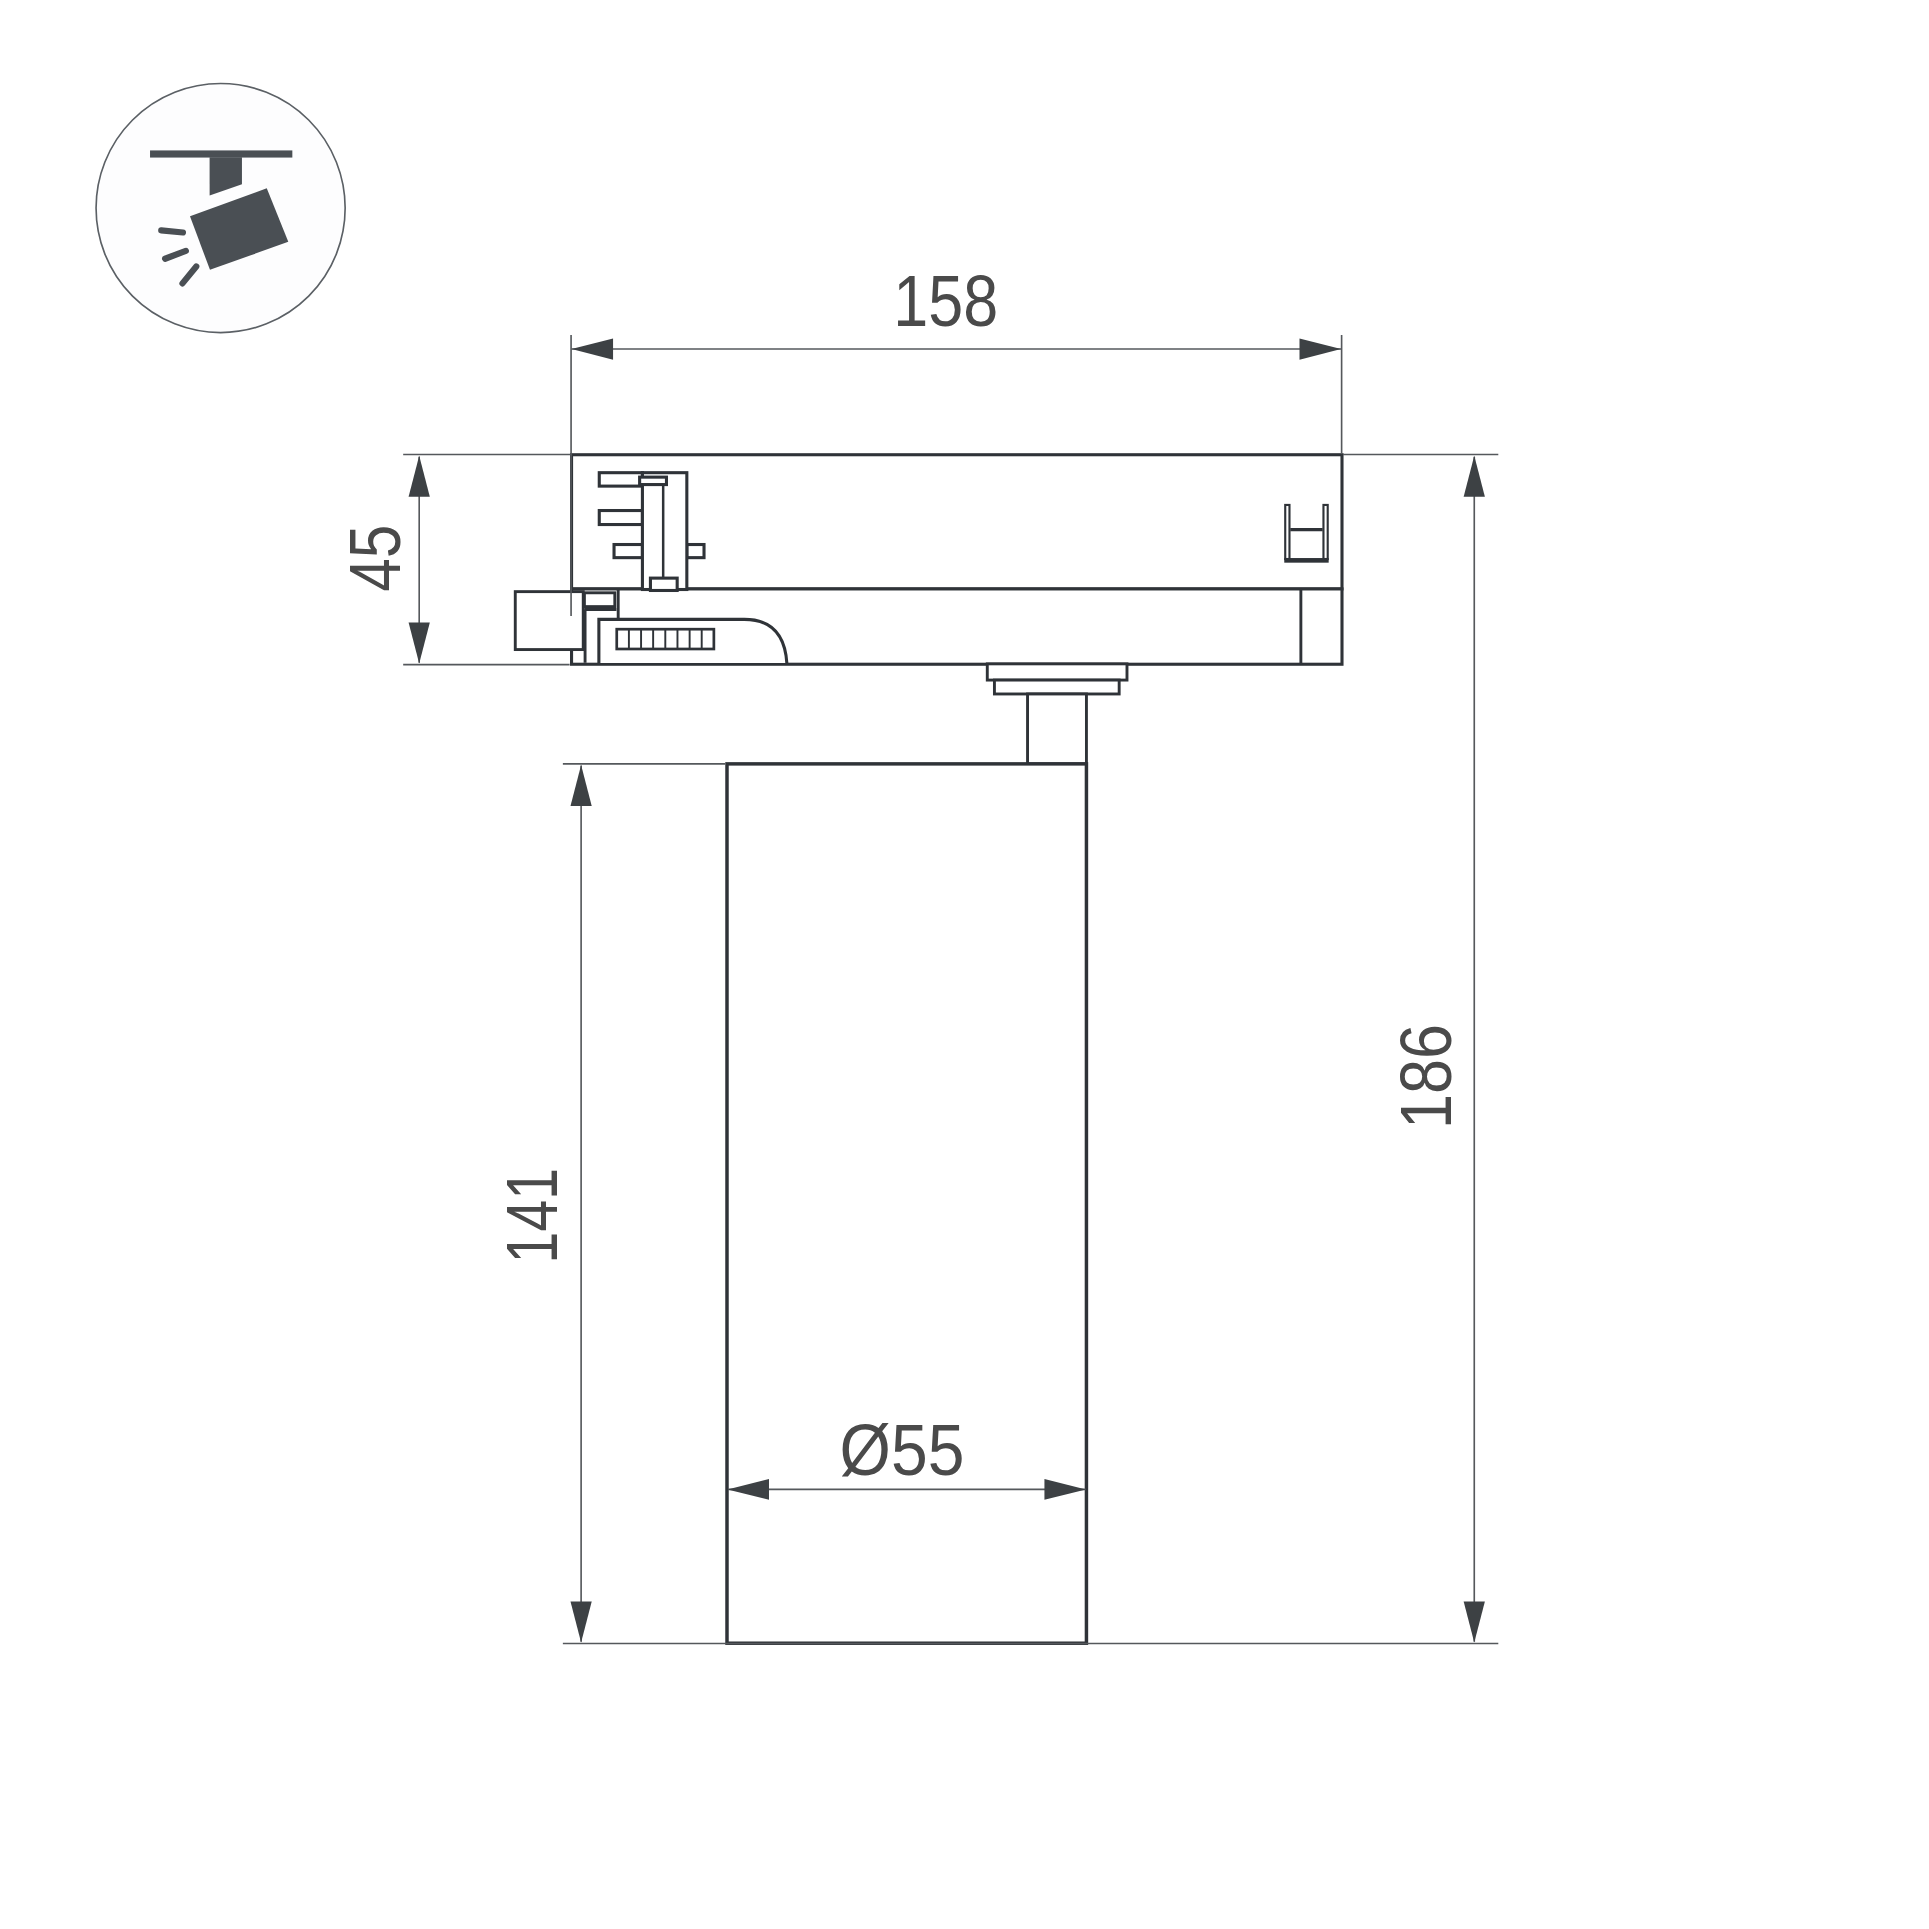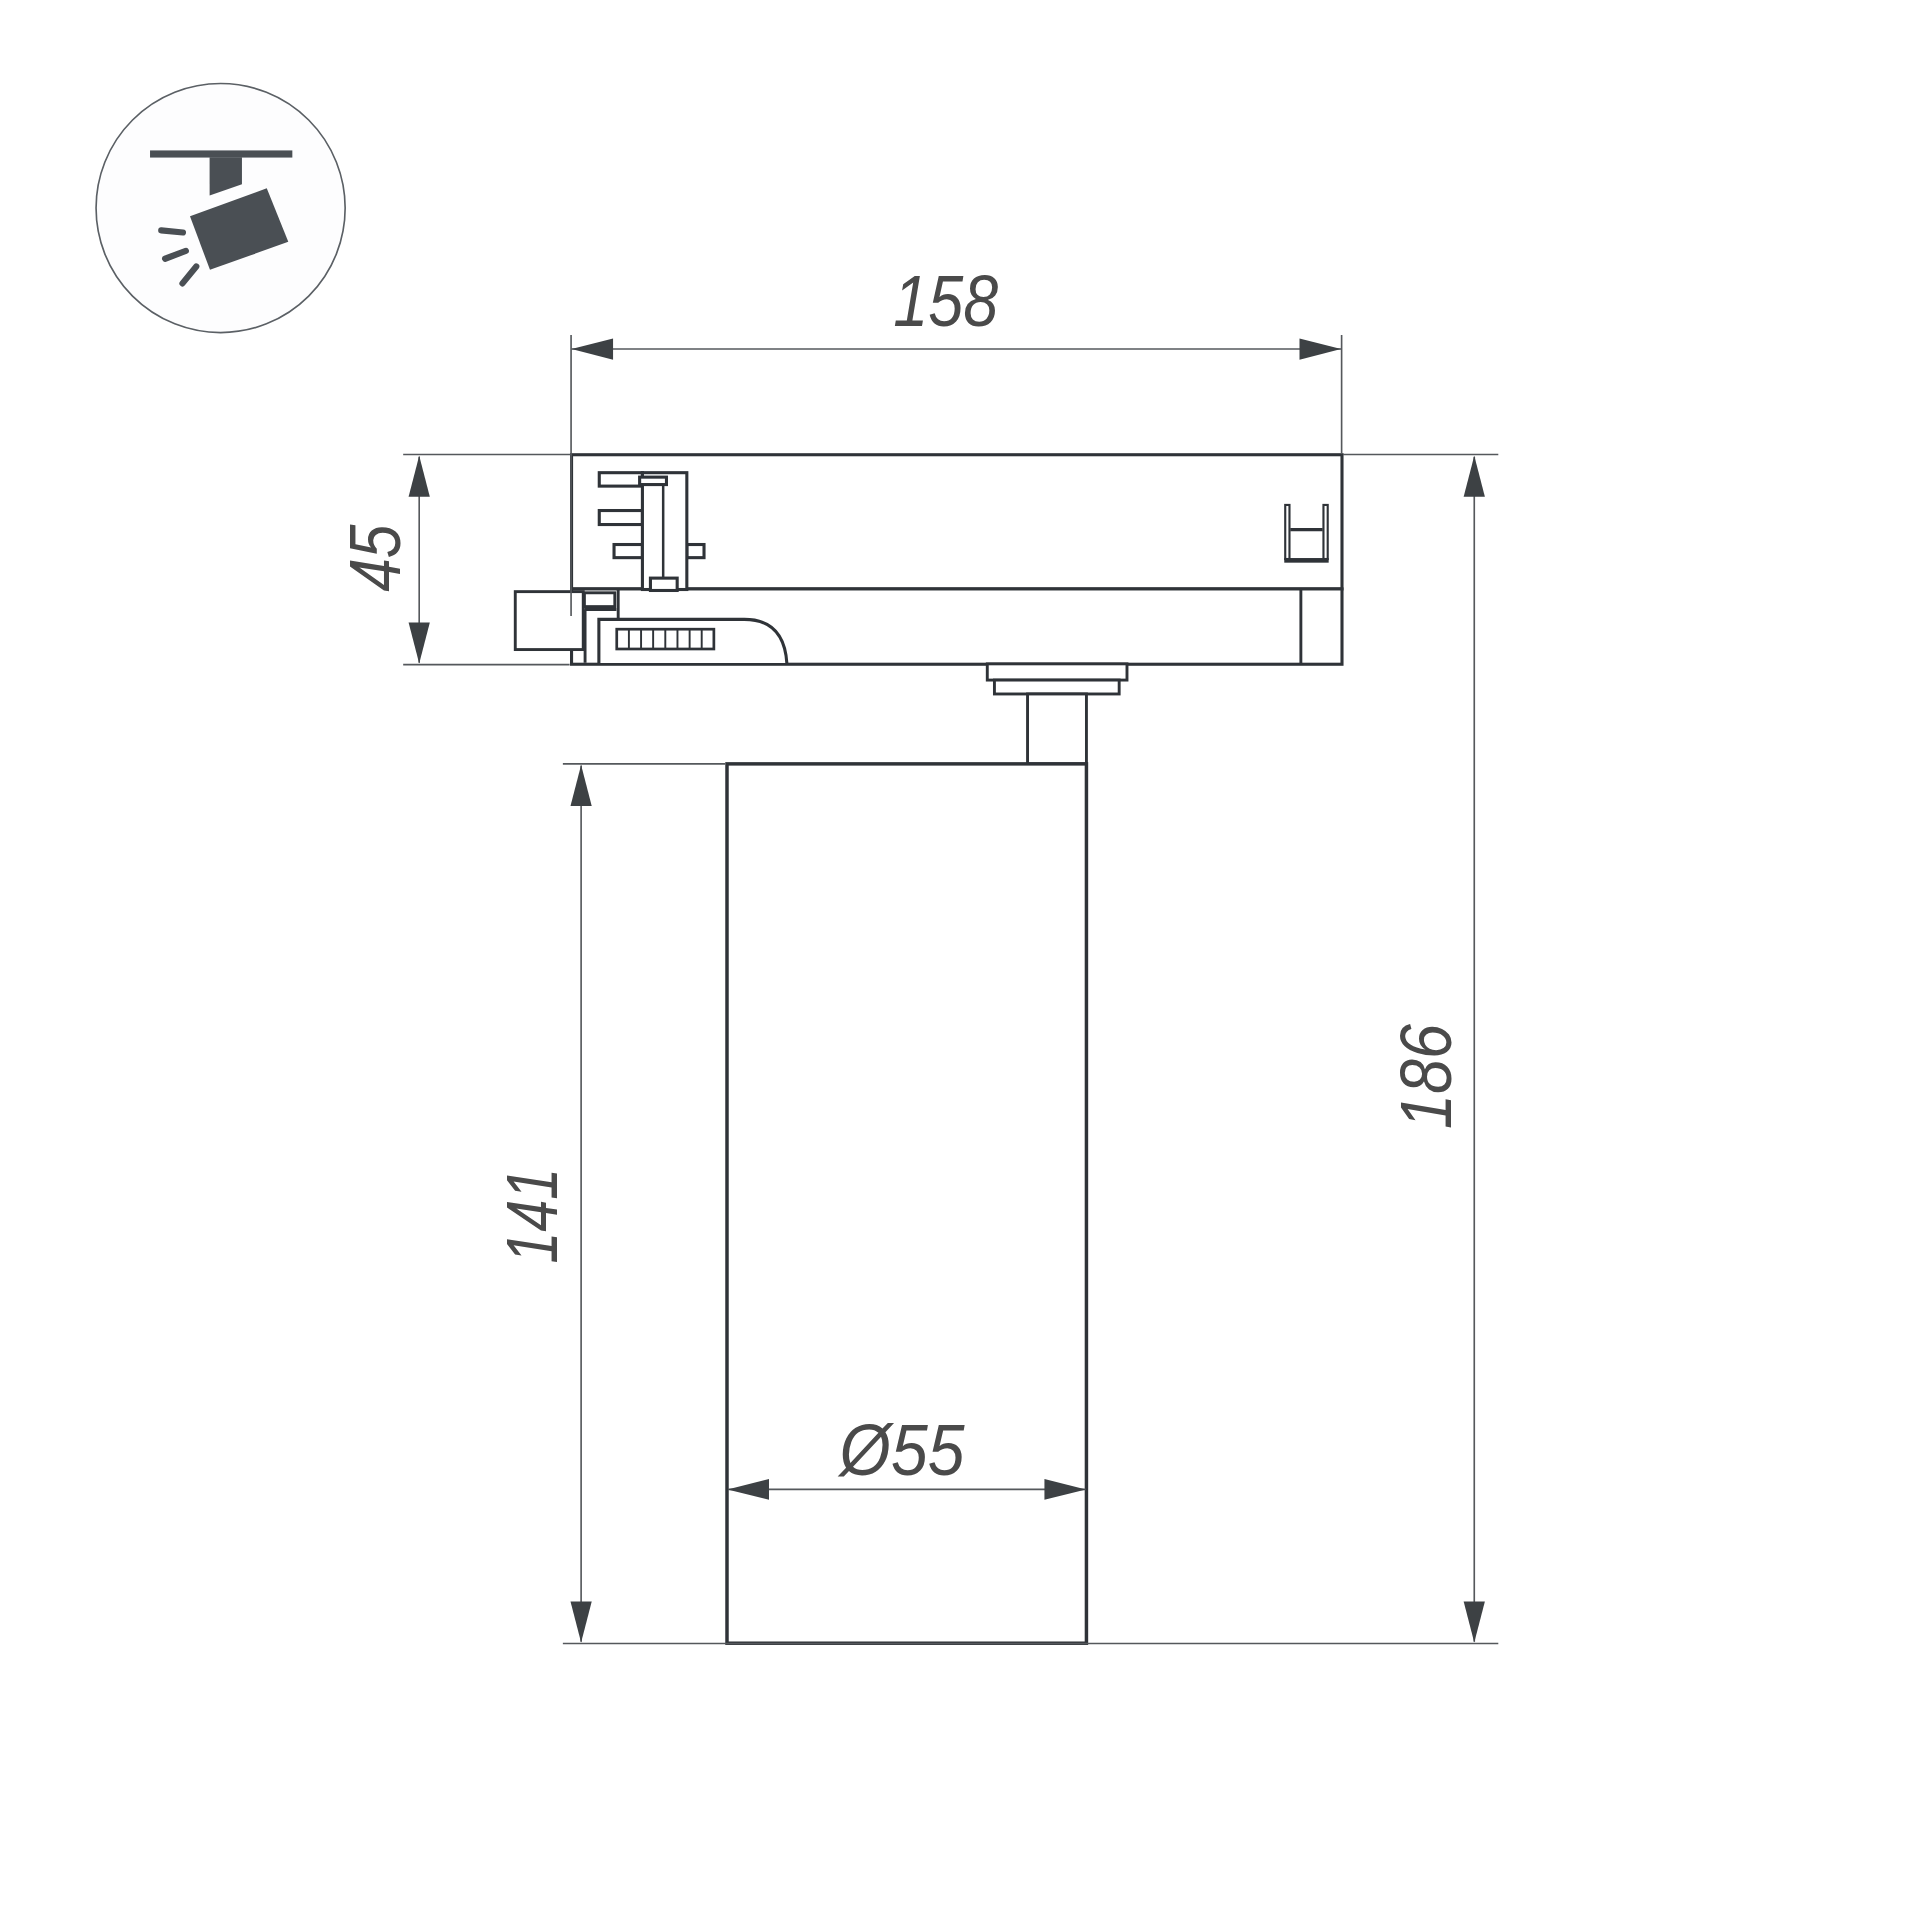--- a/index.html
+++ b/index.html
@@ -1,16 +1,16 @@
 <!DOCTYPE html>
 <html><head>
 <meta charset="utf-8">
 <style>
   html,body{margin:0;padding:0;background:#ffffff;}
-  .page{width:1929px;height:1929px;position:relative;background:#ffffff;overflow:hidden;font-style:italic;}
+  .page{width:1929px;height:1929px;position:relative;background:#ffffff;overflow:hidden;}
   text{font-family:"Liberation Sans",sans-serif;fill:#4a4a4a;}
 </style>
 </head>
 <body>
 <div class="page">
 <svg width="1929" height="1929" viewBox="0 0 1998 1998">
 
   <circle cx="228.5" cy="215.5" r="129" fill="#fdfdfe" stroke="#5b6065" stroke-width="1.7"></circle>
 
   <rect x="155.4" y="155.8" width="147.4" height="7.4" fill="#4a4f54"></rect>

